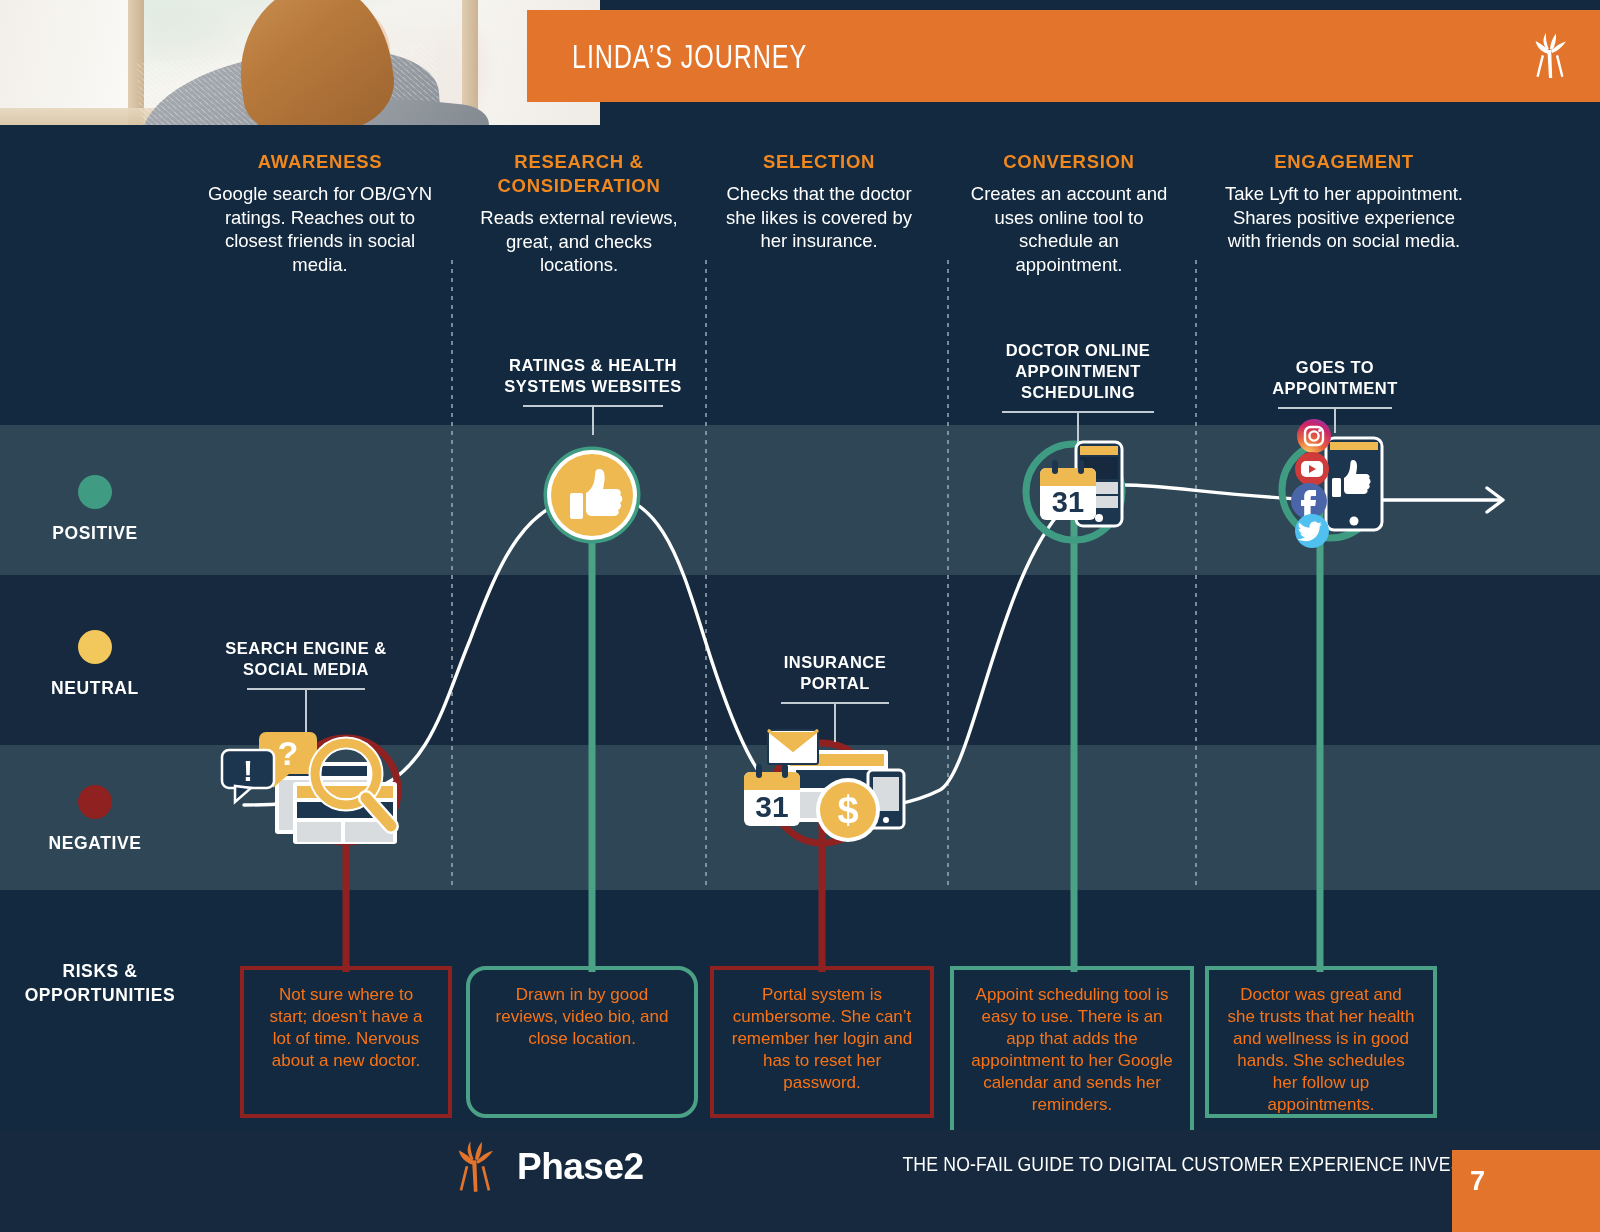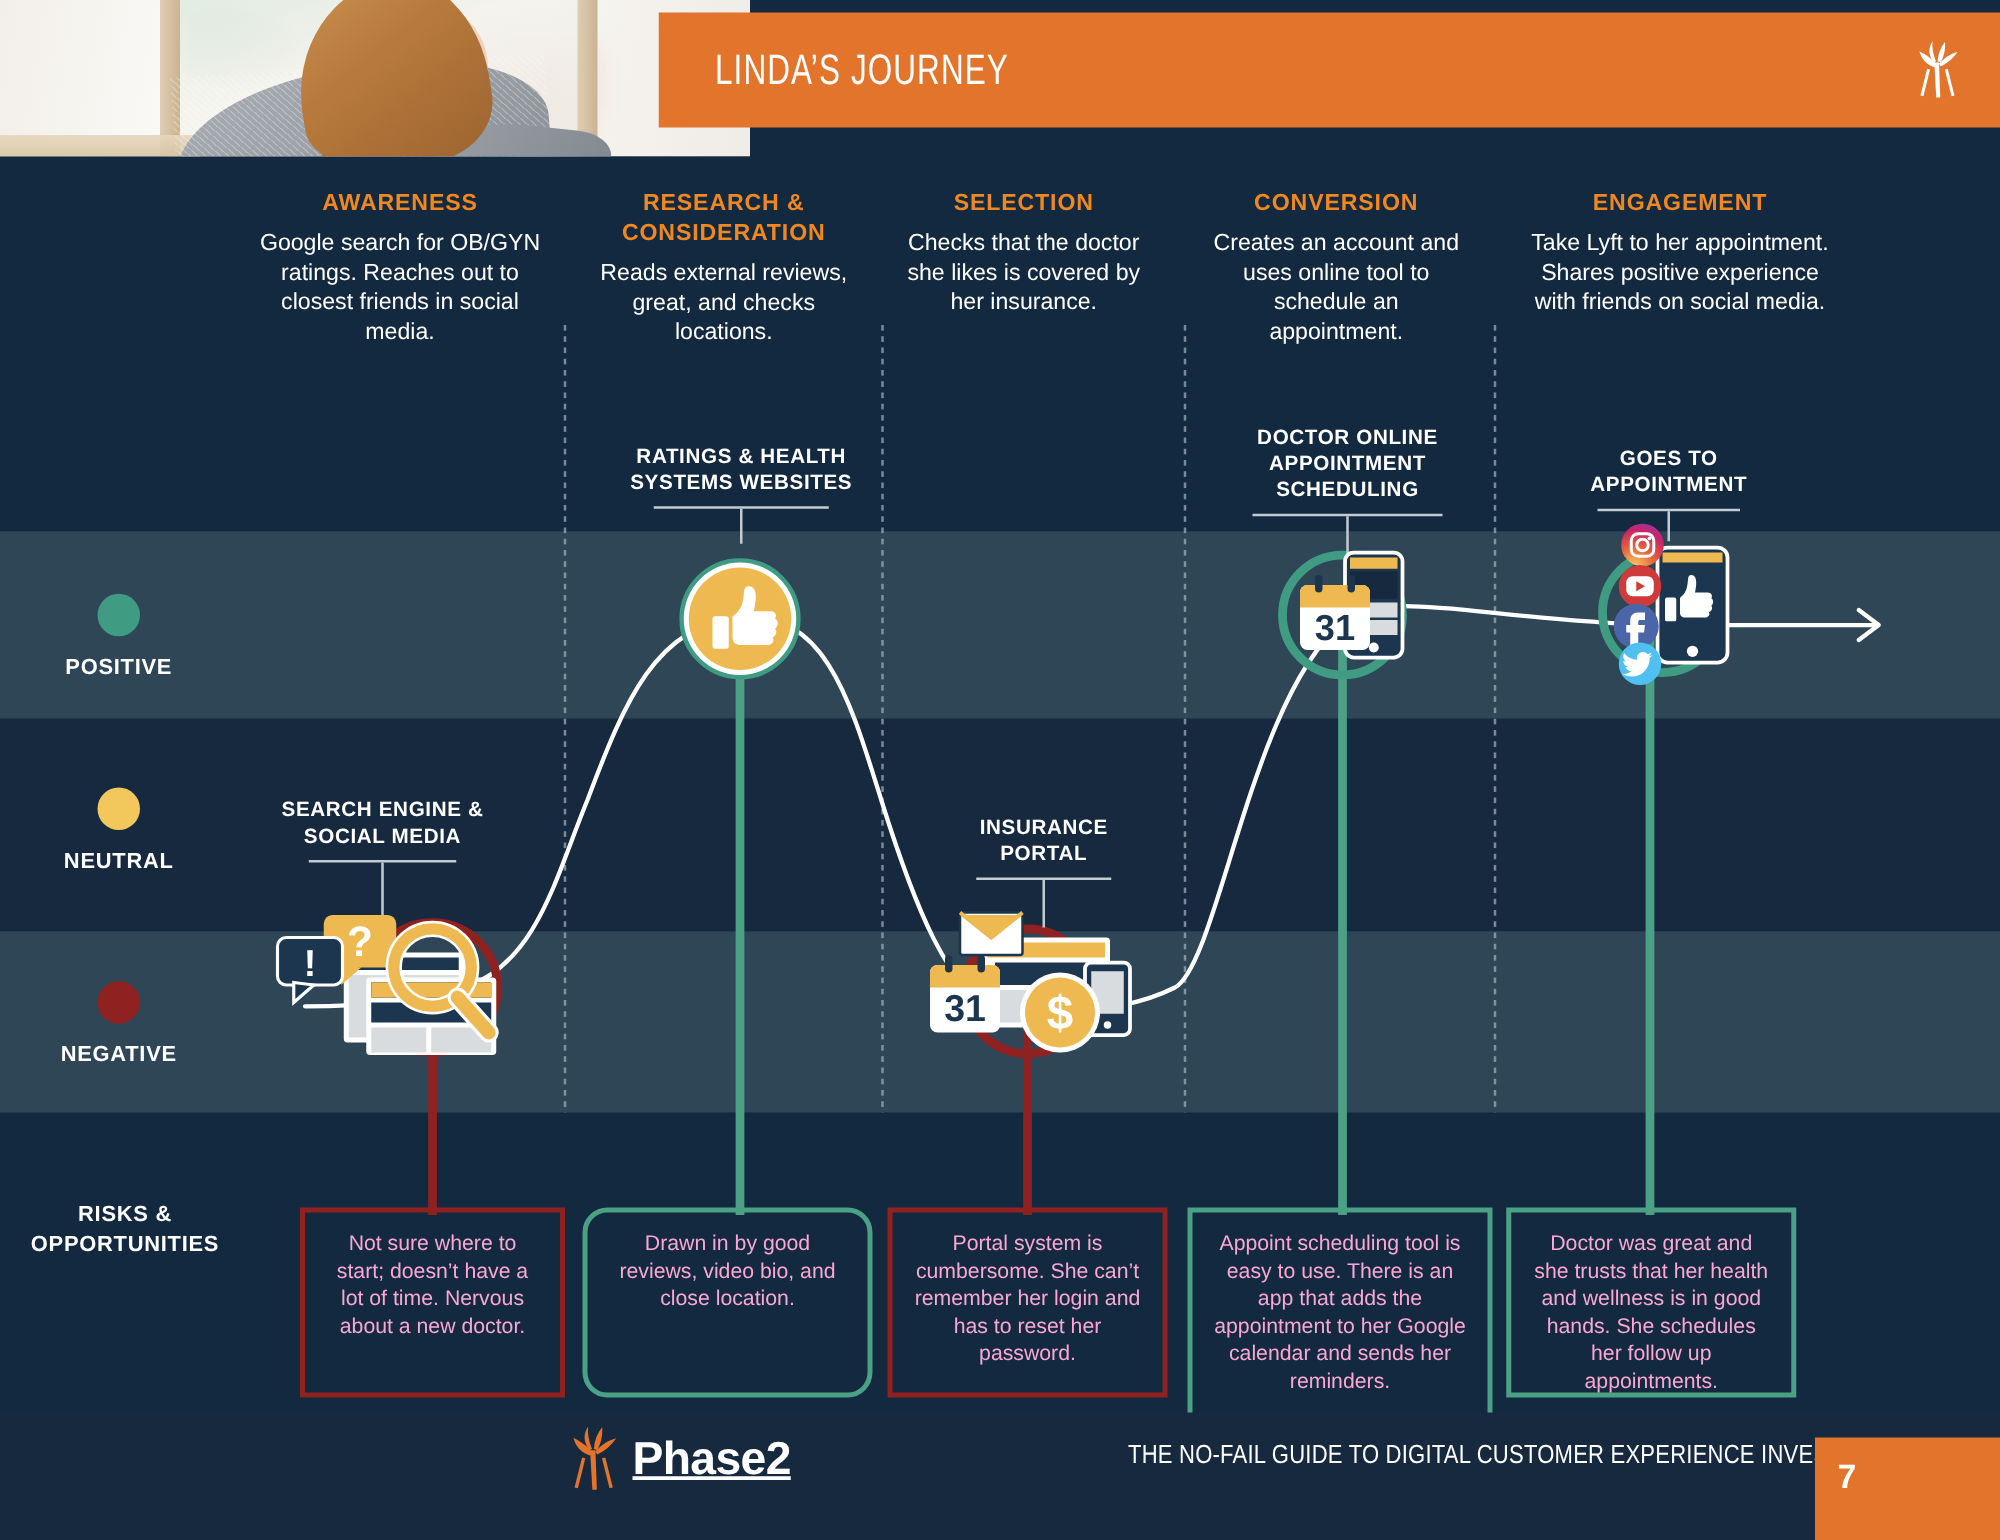--- a/index.html
+++ b/index.html
@@ -116,28 +116,28 @@
   .legend .lbl { font-size:17.5px; font-weight:bold; letter-spacing:.6px; }
 
   #risks-label {
     position:absolute; left:10px; top:959px; width:180px; text-align:center;
     font-size:17.5px; font-weight:bold; line-height:24px; letter-spacing:.6px;
   }
 
   
   .riskbox {
     position:absolute; border:4px solid #2f4c5f; padding:14px 16px 16px;
-    text-align:center; font-size:17px; line-height:22px; color:#f9a8d4;
+    text-align:center; font-size:17px; line-height:22px; color:#f97316;
   }
   .riskbox.neg { border-color:#8f2221; }
   .riskbox.pos { border-color:#4aa186; }
 
   
   #footer { position:absolute; left:0; top:1130px; width:1600px; height:102px; background:#16293e; }
-  #phase2 { position:absolute; left:452px; top:1140px; display:flex; align-items:center; gap:8px;text-decoration:underline; }
+  #phase2 { position:absolute; left:452px; top:1140px; display:flex; align-items:center; gap:19px; }
   #phase2 .word { font-size:37px; font-weight:bold; color:#fff; letter-spacing:-.5px; }
   #guide {
     position:absolute; left:800px; top:1152px; width:640px; text-align:right;
     font-size:21px; letter-spacing:.2px; color:#ffffff;
     transform:scaleX(.84); transform-origin:right center; white-space:nowrap;
   }
   #pagebox {
     position:absolute; left:1452px; top:1150px; width:148px; height:82px;
     background:#e2742b; color:#fff; font-size:27px; font-weight:bold;
     padding-left:18px; padding-top:16px;

